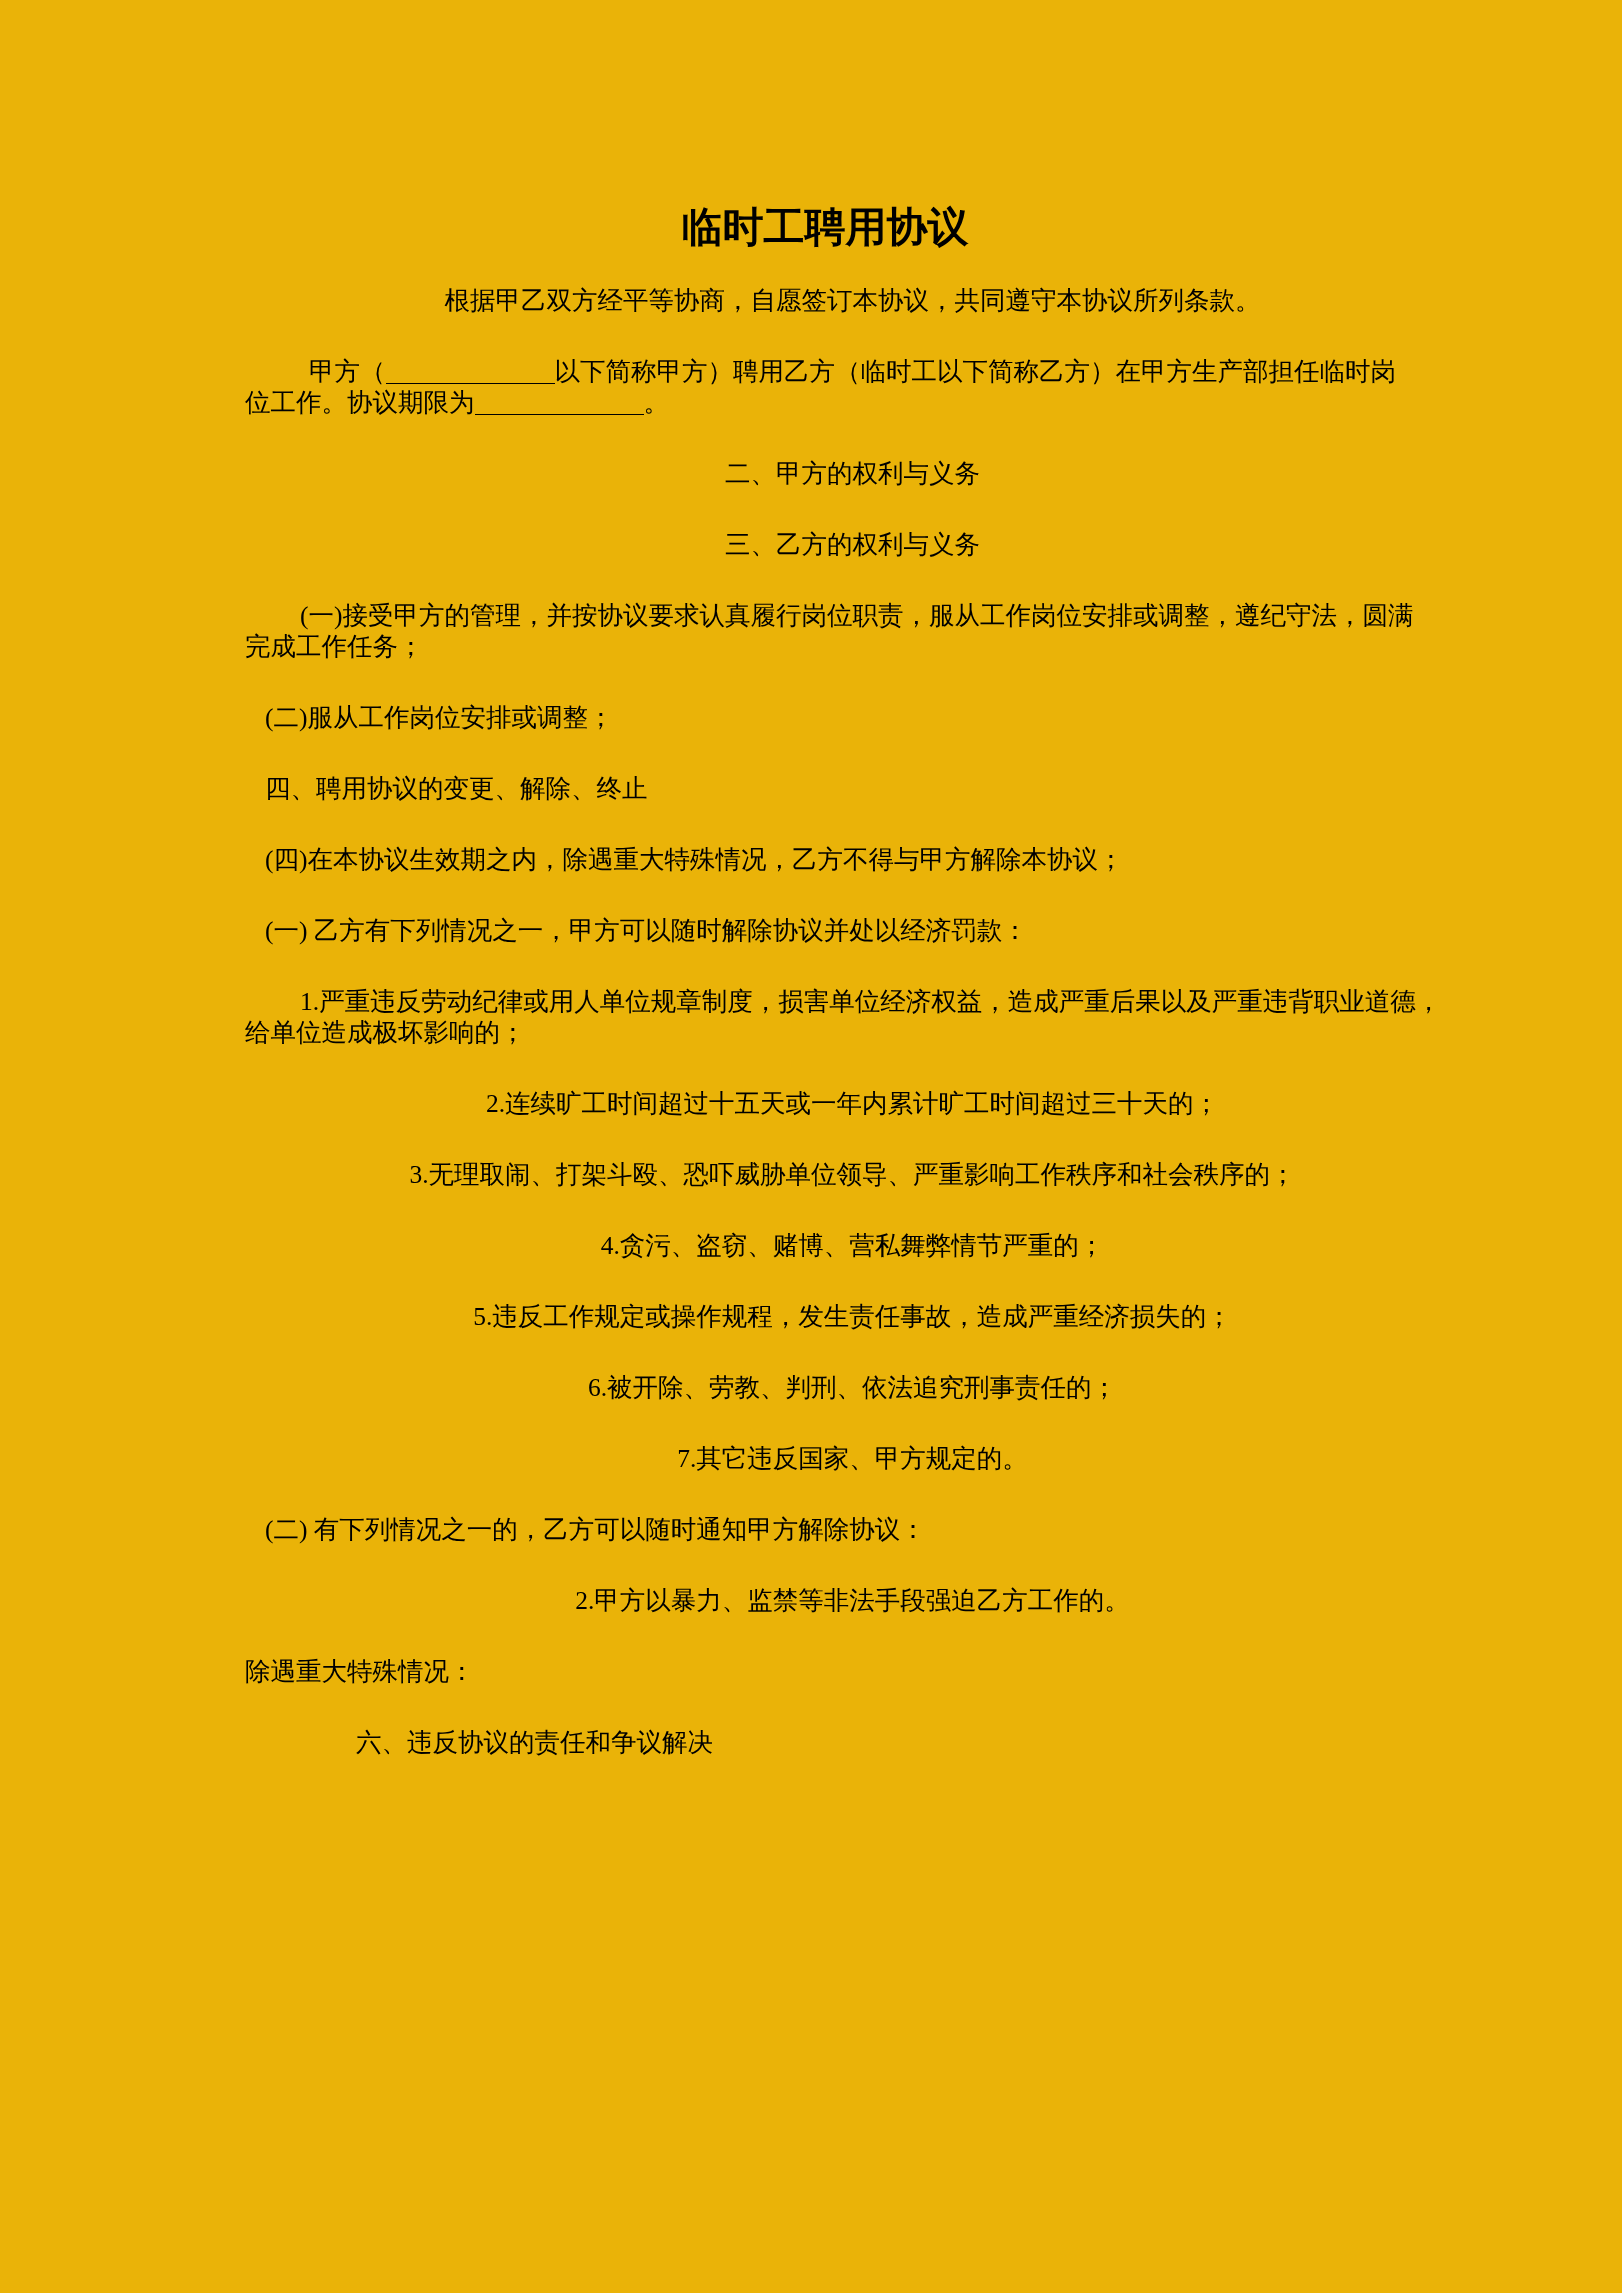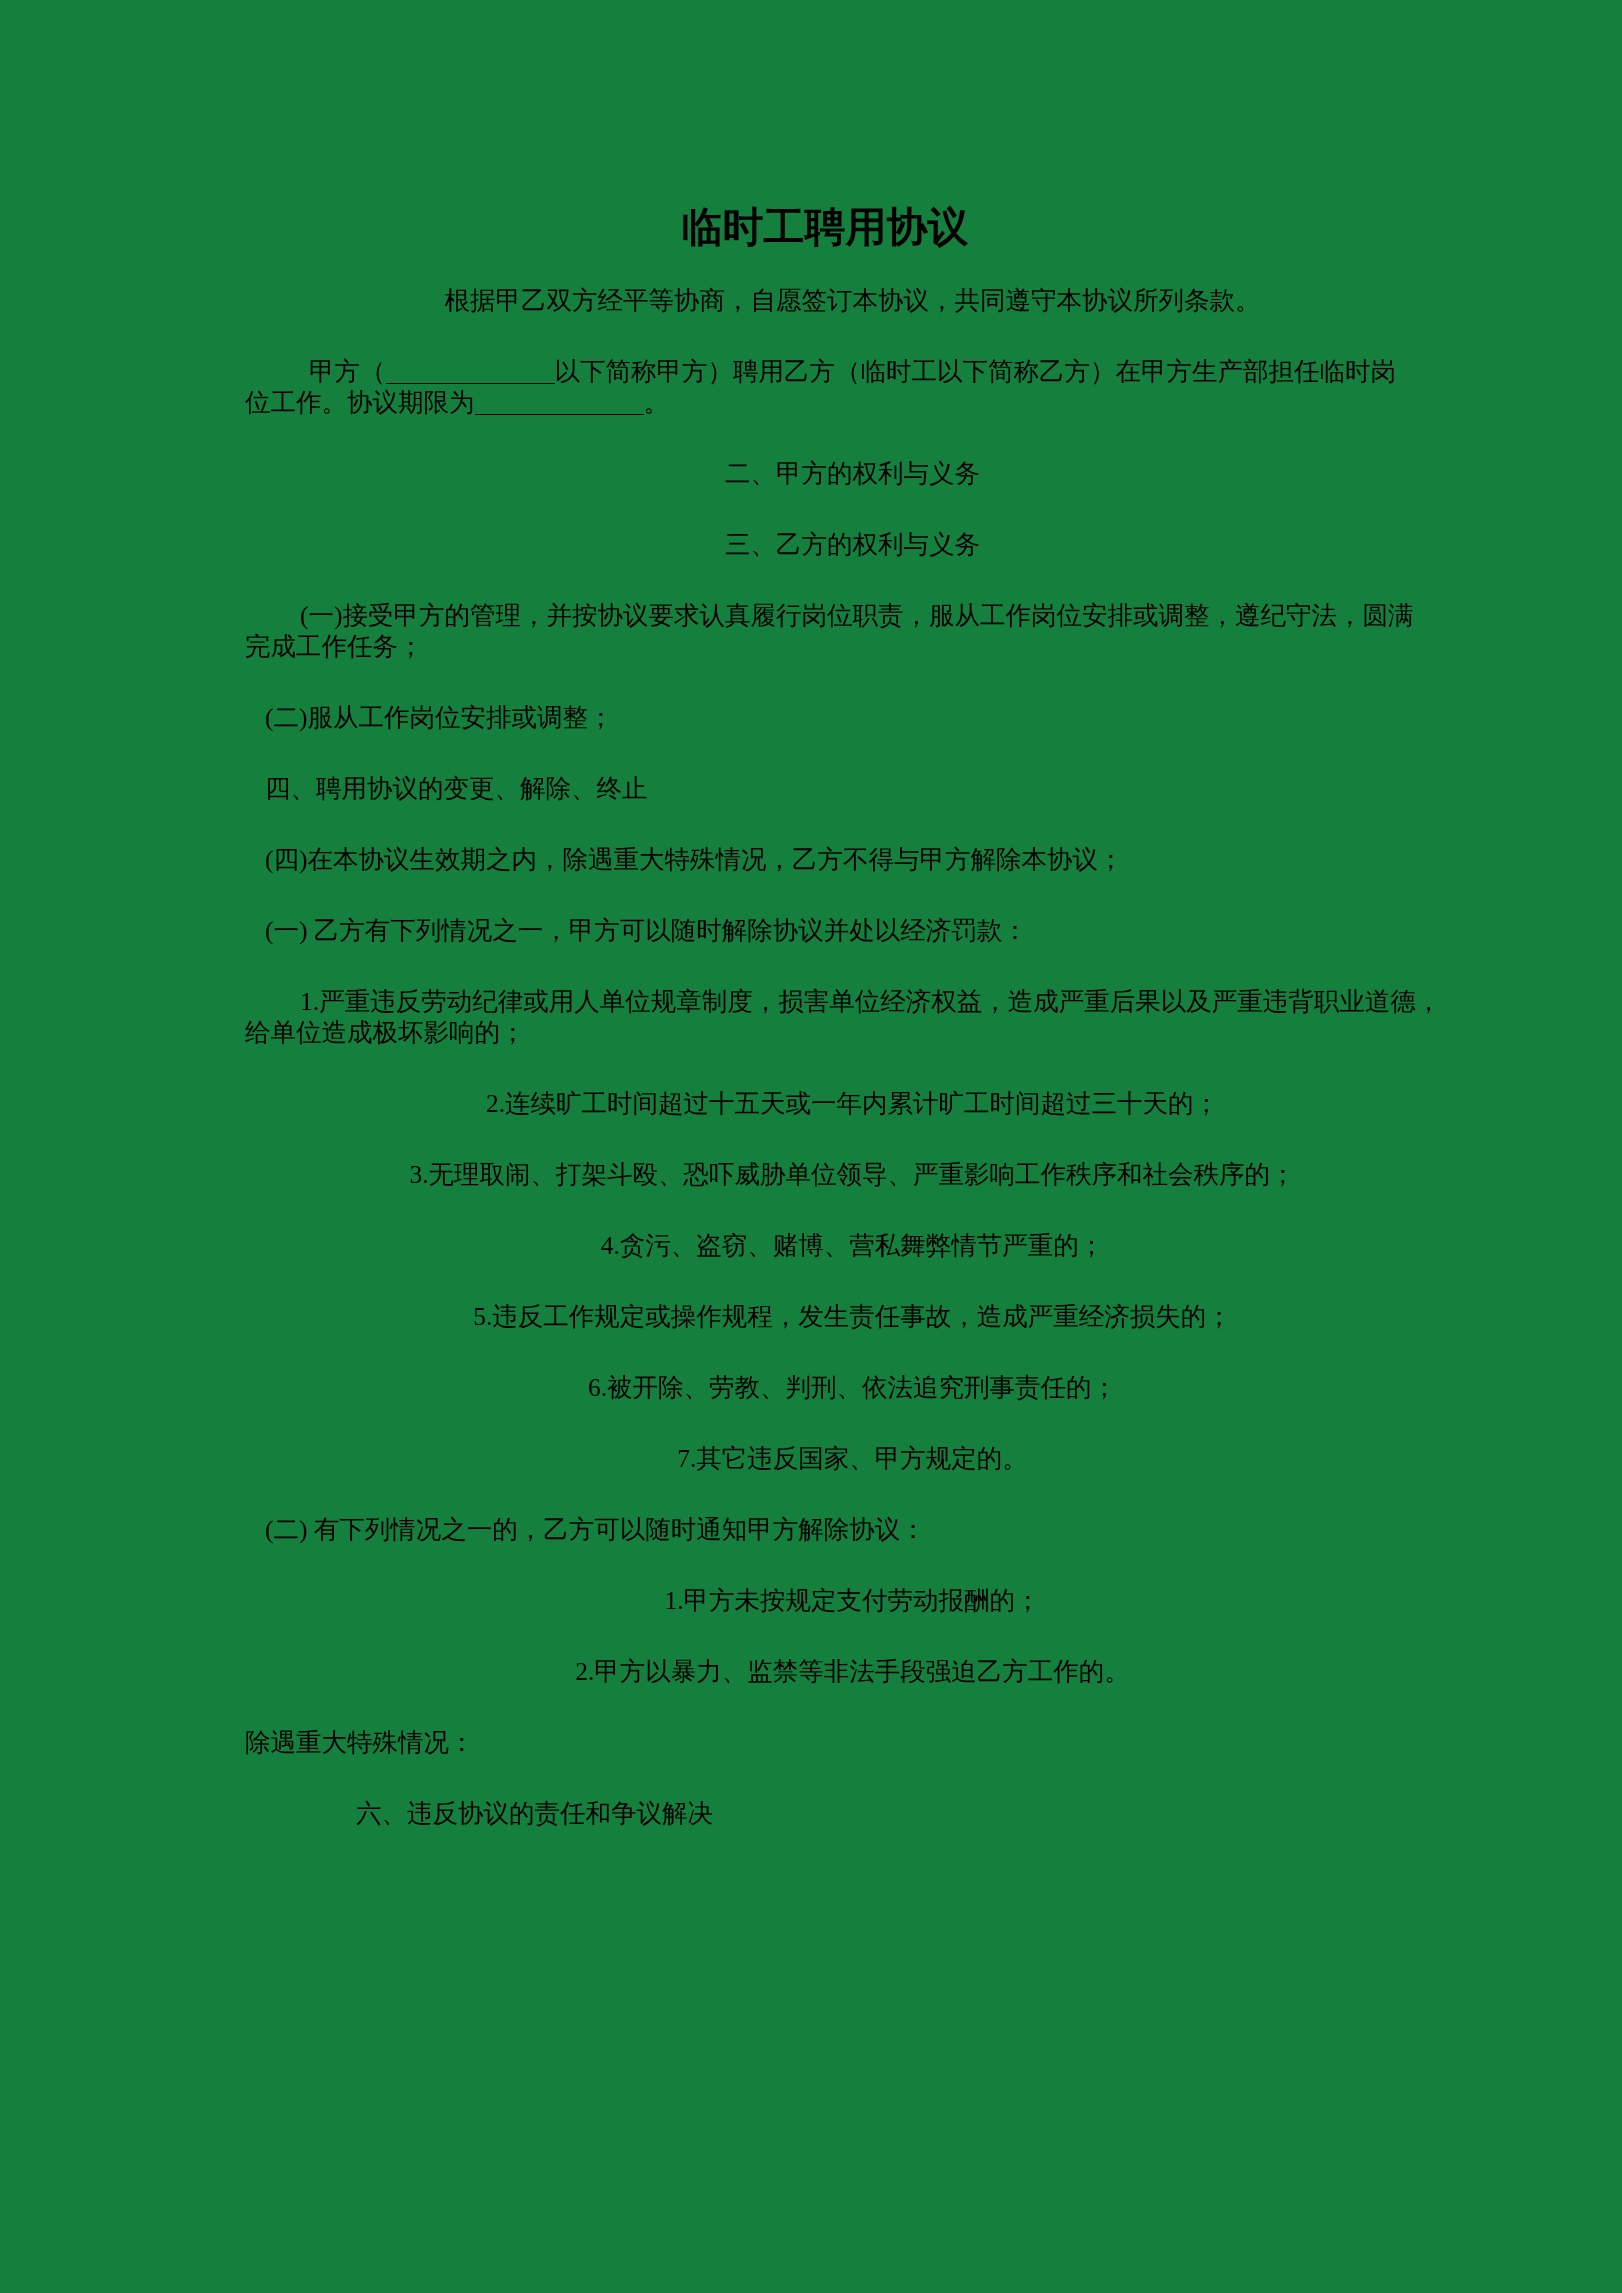--- a/index.html
+++ b/index.html
@@ -12,21 +12,21 @@
     height: 2294px;
     color: #000000;
     font-family: "Liberation Serif", "DejaVu Serif", serif;
     overflow: hidden;
   }
   .page {
     box-sizing: border-box;
     width: 1623px;
     height: 2294px;
     padding: 202px 218px 0 245px;
-    background: #15803d;
+    background: #eab308;
   }
   .doc-title {
     font-size: 41px;
     line-height: 51px;
     font-weight: bold;
     text-align: center;
     margin: 0 0 32px 0;
   }
   .para { margin: 0 0 40px 0; }
   .line {
@@ -122,23 +122,20 @@
   </div>
 
   <div class="para">
     <div class="line indent-2">7.其它违反国家、甲方规定的。</div>
   </div>
 
   <div class="para">
     <div class="line indent-sm">(二) 有下列情况之一的，乙方可以随时通知甲方解除协议：</div>
   </div>
 
-  <div class="para">
-    <div class="line indent-2">1.甲方未按规定支付劳动报酬的；</div>
-  </div>
 
   <div class="para">
     <div class="line indent-2">2.甲方以暴力、监禁等非法手段强迫乙方工作的。</div>
   </div>
 
   <div class="para">
     <div class="line">除遇重大特殊情况：</div>
   </div>
 
   <div class="para">

